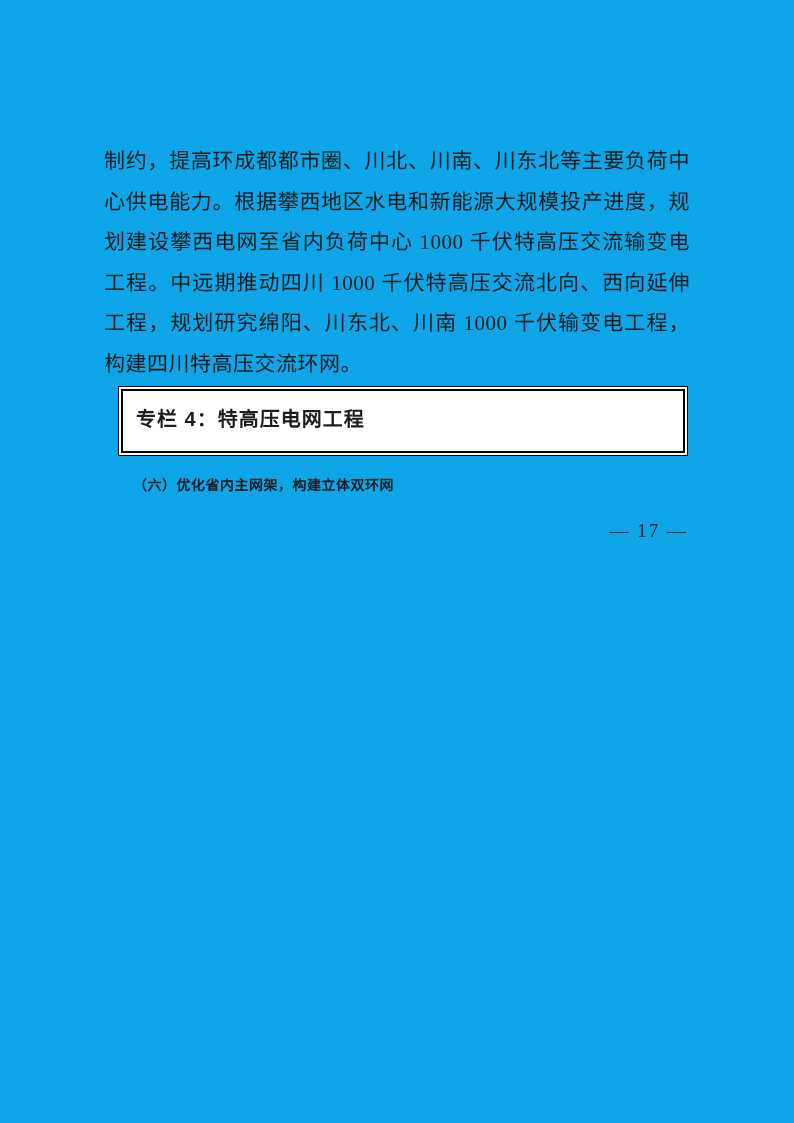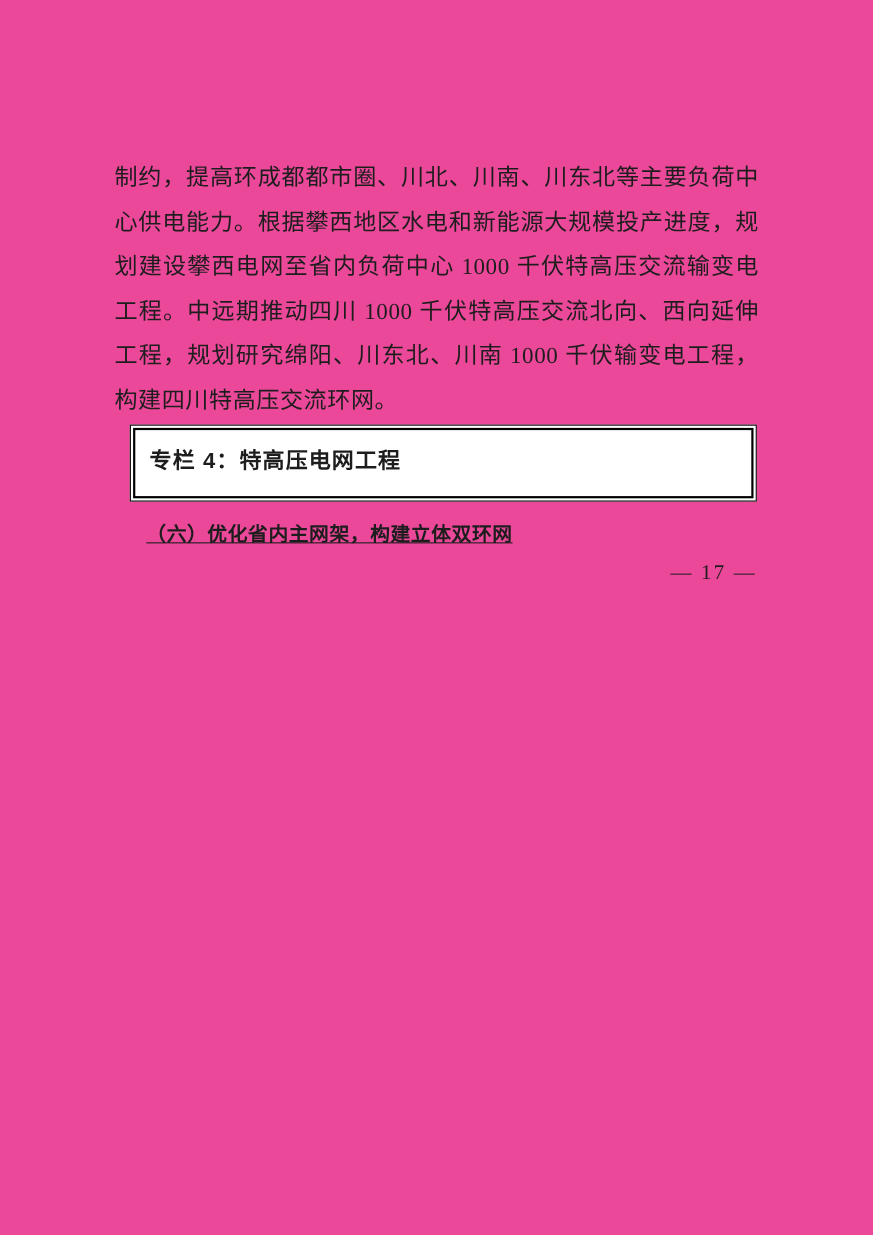--- a/index.html
+++ b/index.html
@@ -2,21 +2,21 @@
 <html lang="zh-CN"><head>
 <meta charset="utf-8">
 <style>
   * { box-sizing: border-box; }
   html, body { margin: 0; padding: 0; background: #ffffff; }
   .page {
     position: relative;
     width: 794px;
     height: 1123px;
     margin: 0 auto;
-    background: #ec4899;
+    background: #0ea5e9;
     color: #1d1d1d;
     font-family: "Liberation Serif", "DejaVu Serif", serif;
     padding: 141px 104px 0 104px;
     overflow: hidden;
   }
   .para {
     margin: 0;
     font-size: 21px;
     line-height: 40.5px;
     text-align: justify;
@@ -50,29 +50,28 @@
     line-height: 37.5px;
     text-align: justify;
     text-justify: inter-ideograph;
     text-indent: 2em;
     letter-spacing: 0.3px;
   }
 
   .section-heading {
     margin: 9px 0 0 0;
     padding-left: 29px;
-    font-size: 18px;
+    font-size: 14px;
     font-weight: 700;
     line-height: 42px;
     letter-spacing: 0.5px;
-    text-decoration: underline;
   }
 
   .page-number {
-    margin-top: 3px;
+    margin-top: 13px;
     text-align: right;
     font-size: 19px;
     letter-spacing: 2px;
     padding-right: 2px;
   }
 </style>
 </head>
 <body>
 
 <div class="page">

